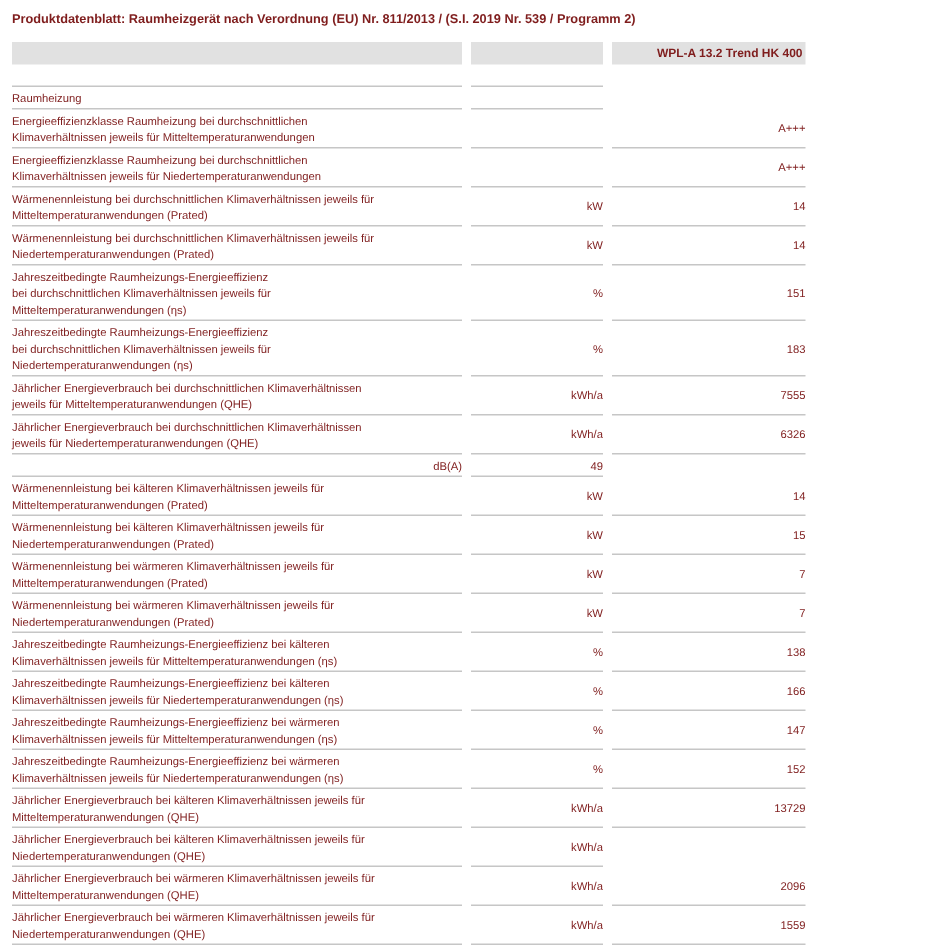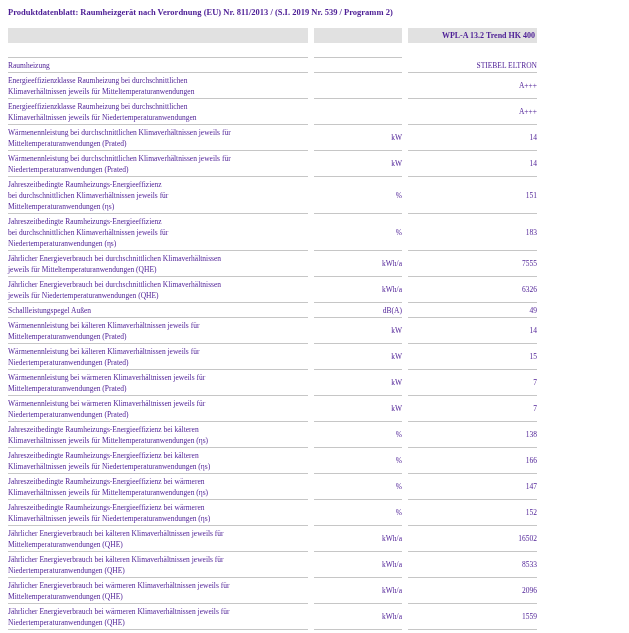--- a/index.html
+++ b/index.html
@@ -1,22 +1,22 @@
 <!DOCTYPE html>
 <html><head>
 <meta charset="utf-8">
 <style>
   html, body { margin: 0; padding: 0; background: #ffffff; }
   .page {
     width: 544px;
     height: 633px;
     box-sizing: border-box;
     background: #ffffff;
-    font-family: Liberation Serif, serif;
-    color: #4c1d95;
+    font-family: Liberation Sans, sans-serif;
+    color: #7f1d1d;
     padding: 7px 7px 0 8px;
     overflow: hidden;
   }
   .doc-title {
     font-size: 8.5px;
     font-weight: bold;
     line-height: 10px;
     margin: 0 0 11px 0;
     white-space: nowrap;
   }
@@ -66,21 +66,20 @@
       <div class="cell row-value product-name">WPL-A 13.2 Trend HK 400</div>
     </div>
     <div>
         <div class="trow">
           <div class="cell row-label"></div>
           <div class="cell row-unit"></div>
         </div>
         <div class="trow">
           <div class="cell row-label">Raumheizung</div>
           <div class="cell row-unit"></div>
-          <div class="cell row-value">STIEBEL ELTRON</div>
         </div>
         <div class="trow">
           <div class="cell row-label">Energieeffizienzklasse Raumheizung bei durchschnittlichen
 Klimaverhältnissen jeweils für Mitteltemperaturanwendungen</div>
           <div class="cell row-unit"></div>
           <div class="cell row-value">A+++</div>
         </div>
         <div class="trow">
           <div class="cell row-label">Energieeffizienzklasse Raumheizung bei durchschnittlichen
 Klimaverhältnissen jeweils für Niedertemperaturanwendungen</div>
@@ -119,21 +118,20 @@
           <div class="cell row-unit">kWh/a</div>
           <div class="cell row-value">7555</div>
         </div>
         <div class="trow">
           <div class="cell row-label">Jährlicher Energieverbrauch bei durchschnittlichen Klimaverhältnissen
 jeweils für Niedertemperaturanwendungen (QHE)</div>
           <div class="cell row-unit">kWh/a</div>
           <div class="cell row-value">6326</div>
         </div>
         <div class="trow">
-          <div class="cell row-label">Schallleistungspegel Außen</div>
           <div class="cell row-unit">dB(A)</div>
           <div class="cell row-value">49</div>
         </div>
         <div class="trow">
           <div class="cell row-label">Wärmenennleistung bei kälteren Klimaverhältnissen jeweils für
 Mitteltemperaturanwendungen (Prated)</div>
           <div class="cell row-unit">kW</div>
           <div class="cell row-value">14</div>
         </div>
         <div class="trow">
@@ -175,27 +173,26 @@
         <div class="trow">
           <div class="cell row-label">Jahreszeitbedingte Raumheizungs-Energieeffizienz bei wärmeren
 Klimaverhältnissen jeweils für Niedertemperaturanwendungen (ηs)</div>
           <div class="cell row-unit">%</div>
           <div class="cell row-value">152</div>
         </div>
         <div class="trow">
           <div class="cell row-label">Jährlicher Energieverbrauch bei kälteren Klimaverhältnissen jeweils für
 Mitteltemperaturanwendungen (QHE)</div>
           <div class="cell row-unit">kWh/a</div>
-          <div class="cell row-value">16502</div>
+          <div class="cell row-value">13729</div>
         </div>
         <div class="trow">
           <div class="cell row-label">Jährlicher Energieverbrauch bei kälteren Klimaverhältnissen jeweils für
 Niedertemperaturanwendungen (QHE)</div>
           <div class="cell row-unit">kWh/a</div>
-          <div class="cell row-value">8533</div>
         </div>
         <div class="trow">
           <div class="cell row-label">Jährlicher Energieverbrauch bei wärmeren Klimaverhältnissen jeweils für
 Mitteltemperaturanwendungen (QHE)</div>
           <div class="cell row-unit">kWh/a</div>
           <div class="cell row-value">2096</div>
         </div>
         <div class="trow">
           <div class="cell row-label">Jährlicher Energieverbrauch bei wärmeren Klimaverhältnissen jeweils für
 Niedertemperaturanwendungen (QHE)</div>

